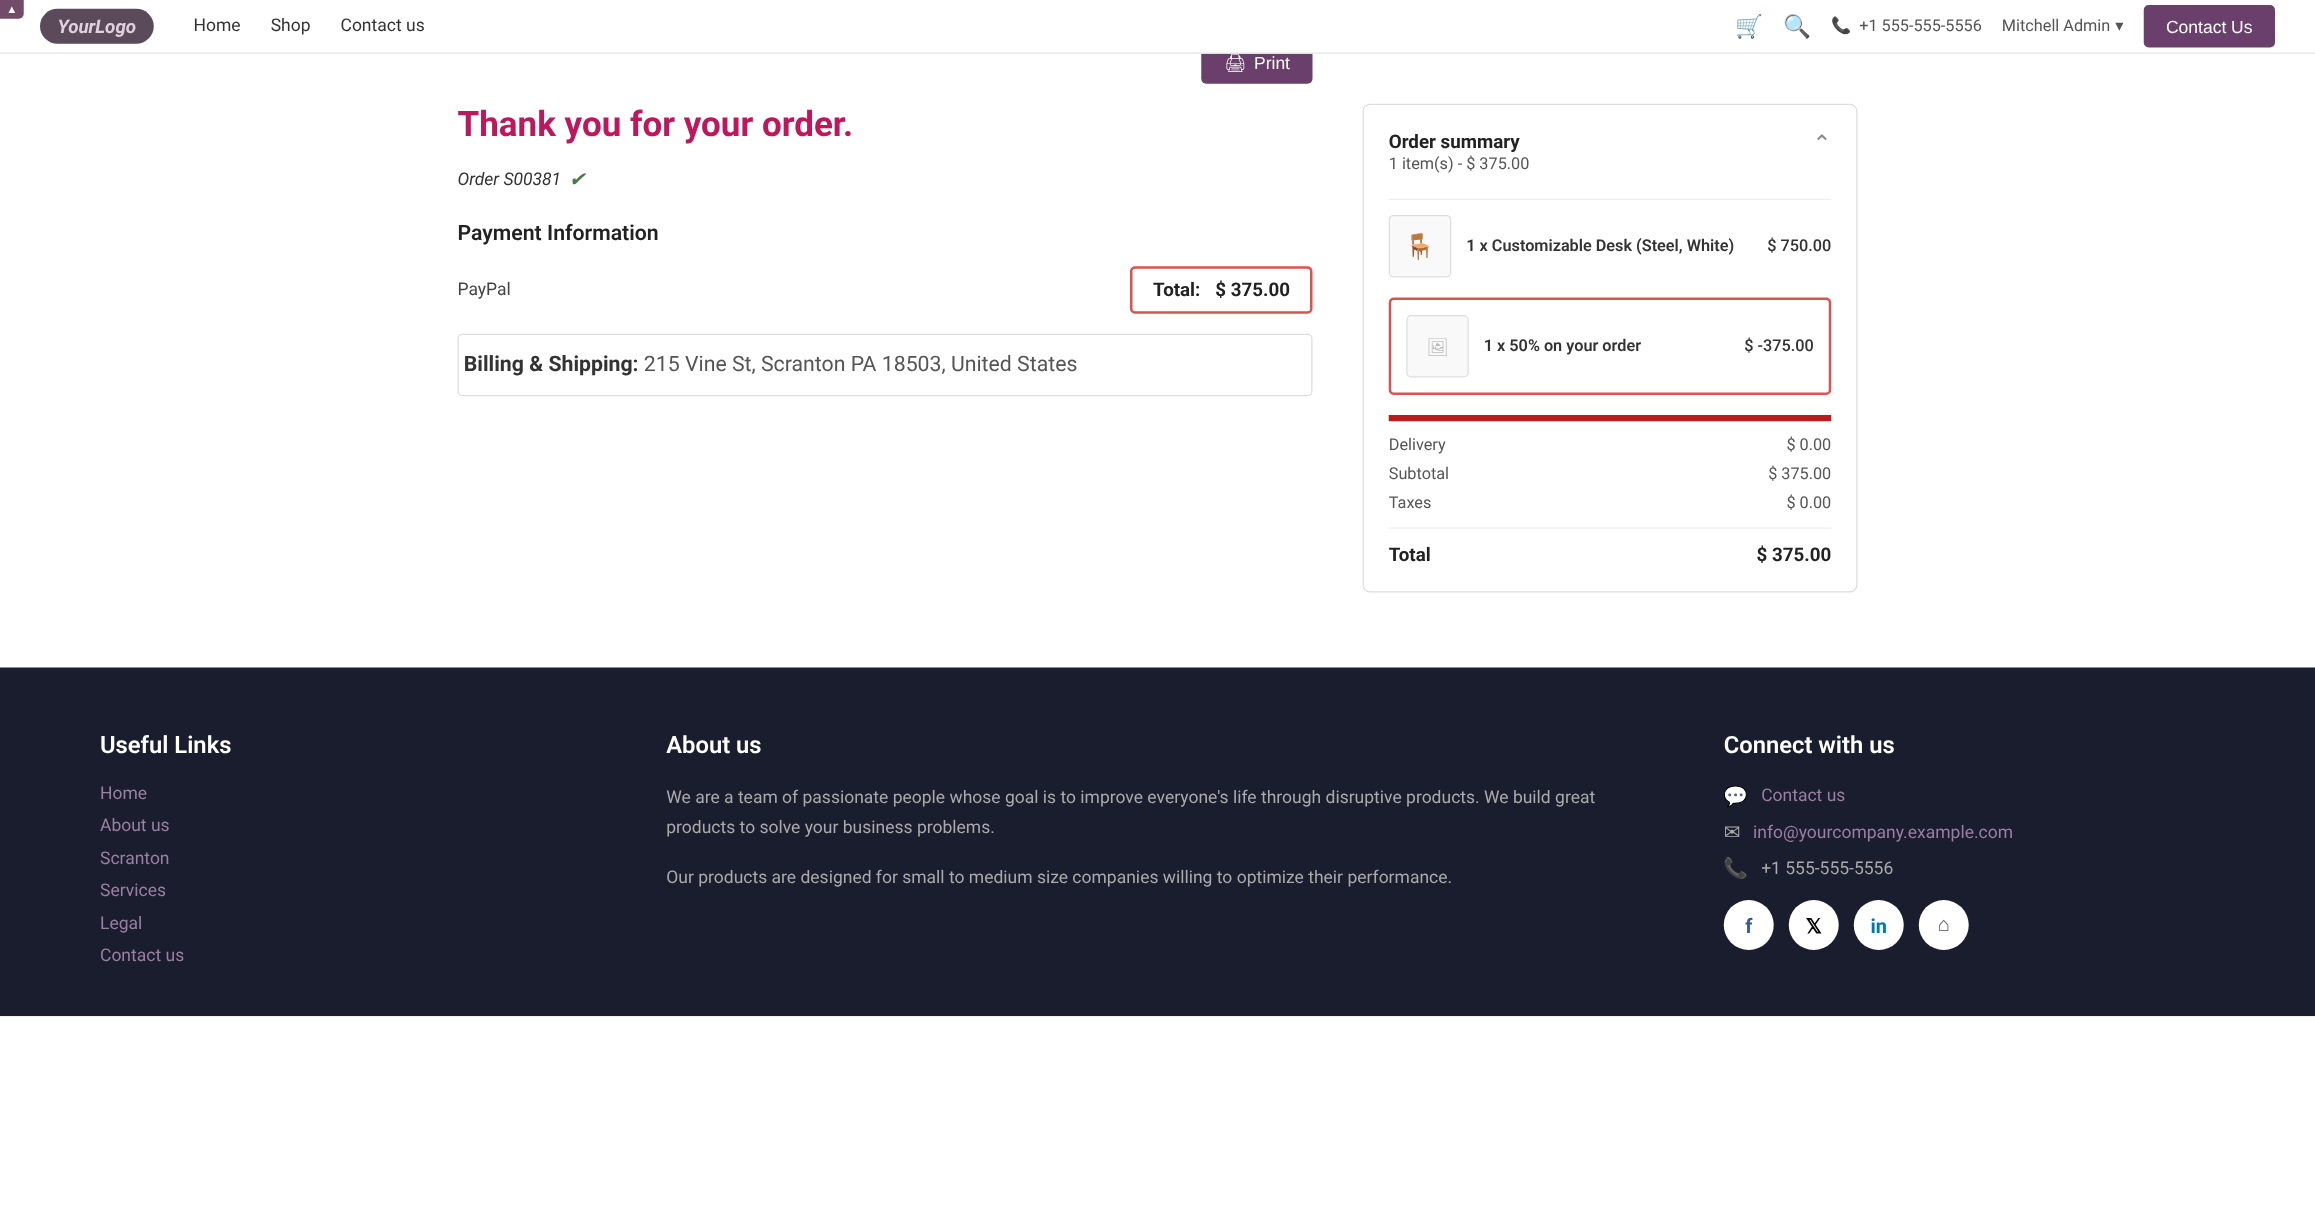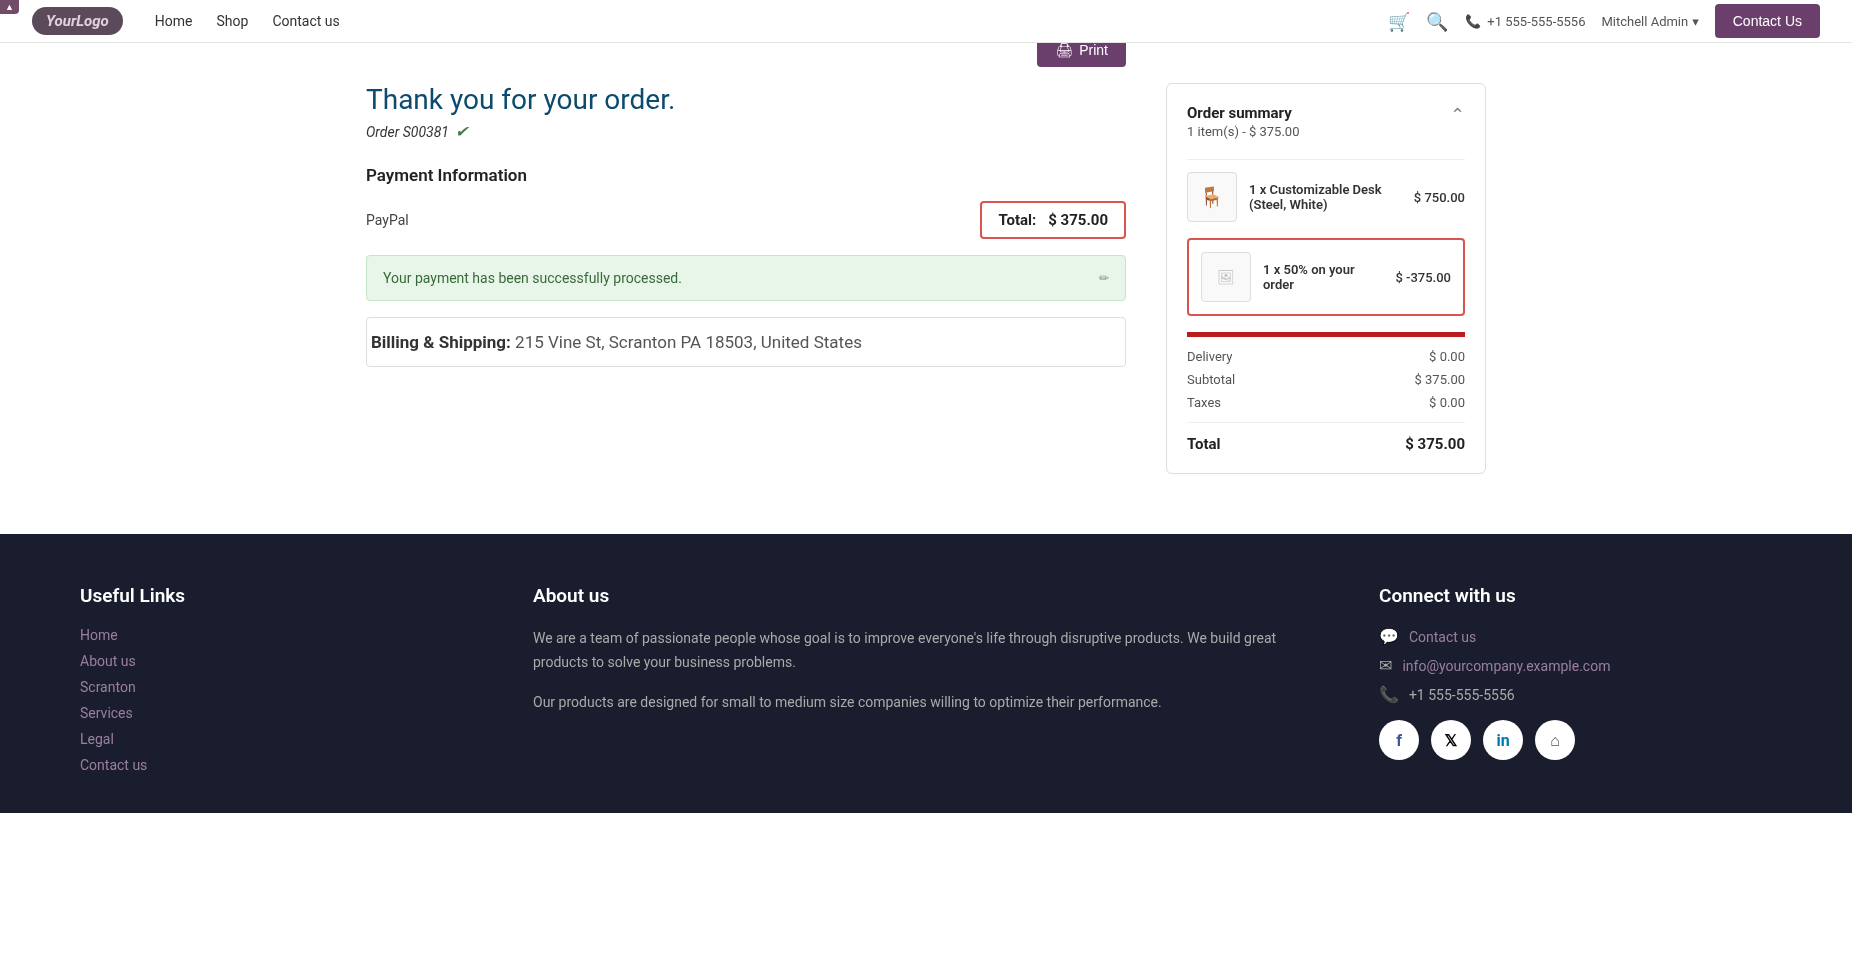--- a/index.html
+++ b/index.html
@@ -27,21 +27,21 @@
       background: #6b3f6b; color: #fff; border: none; border-radius: 4px;
       padding: 9px 18px; font-size: 14px; cursor: pointer; font-weight: 500;
     }
 
     
     .main-content {
       max-width: 1200px; margin: 40px auto; padding: 0 40px;
       display: flex; gap: 40px; align-items: flex-start;
     }
     .order-section { flex: 1; }
-    .page-title { font-size: 28px; font-weight: 400; color: #0c4a6e; margin-bottom: 6px; }
+    .page-title { font-size: 28px; font-weight: 700; color: #be185d; margin-bottom: 18px; }
     .order-id { font-size: 14px; font-style: italic; color: #333; display: flex; align-items: center; gap: 6px; margin-bottom: 24px; }
     .check-circle { color: #4a7a4a; font-size: 16px; }
     .print-btn {
       background: #6b3f6b; color: #fff; border: none; border-radius: 4px;
       padding: 9px 18px; font-size: 14px; cursor: pointer; display: flex; align-items: center; gap: 6px;
       float: right; margin-top: -50px;
     }
 
     .section-title { font-size: 17px; font-weight: 600; color: #222; margin-bottom: 16px; }
     .payment-row {
@@ -61,21 +61,21 @@
       margin-bottom: 16px; display: flex; justify-content: space-between; align-items: center;
     }
     .billing-box {
       border: 1px solid #ddd; border-radius: 4px; padding: 14px 4px;
       font-size: 17px; color: #555;
     }
     .billing-box strong { color: #333; }
 
     
     .order-summary {
-      width: 320px; border: 1px solid #ddd; border-radius: 6px; padding: 20px;
+      width: 396px; border: 1px solid #ddd; border-radius: 6px; padding: 20px;
       background: #fff;
     }
     .summary-header {
       display: flex; justify-content: space-between; align-items: flex-start;
       margin-bottom: 20px;
     }
     .summary-title { font-size: 15px; font-weight: 700; color: #222; }
     .summary-subtitle { font-size: 13px; color: #555; margin-top: 2px; }
     .chevron-up { font-size: 18px; color: #888; cursor: pointer; }
 
@@ -199,24 +199,20 @@
     <h2 class="section-title">Payment Information</h2>
 
     <div class="payment-row">
       <span class="payment-method">PayPal</span>
       <div class="total-box">
         <span>Total:</span>
         <span>$ 375.00</span>
       </div>
     </div>
 
-    <div class="success-msg">
-      <span>Your payment has been successfully processed.</span>
-      <span style="color:#888; font-size:12px;">✏</span>
-    </div>
 
     <div class="billing-box">
       <strong>Billing &amp; Shipping:</strong>
       <span>215 Vine St, Scranton PA 18503, United States</span>
     </div>
   </div>
 
   <div class="order-summary">
     <div class="summary-header">
       <div>

